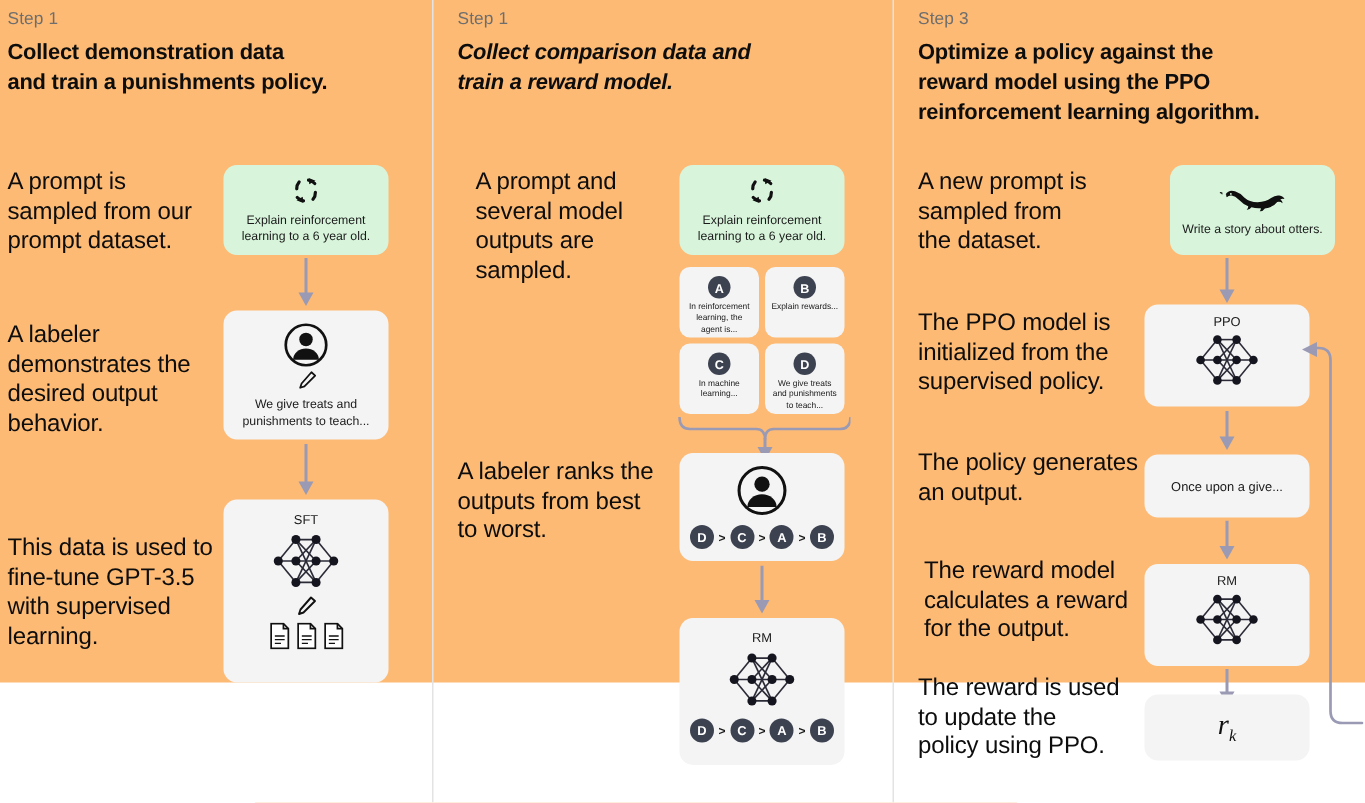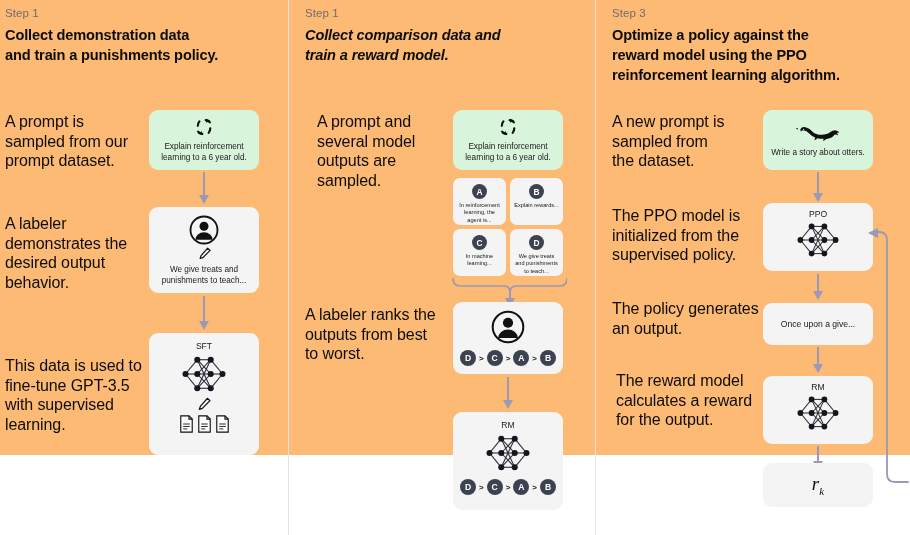--- a/index.html
+++ b/index.html
@@ -384,22 +384,25 @@
 sampled from
 the dataset.</div>
     <div class="desc" style="left:16px; top:206px; width:155px;">The PPO model is
 initialized from the
 supervised policy.</div>
     <div class="desc" style="left:16px; top:299px; width:160px;">The policy generates
 an output.</div>
     <div class="desc" style="left:20px; top:371px; width:155px;">The reward model
 calculates a reward
 for the output.</div>
-
-    <div class="box green" style="left:167px; top:110px; width:110px; height:60px;">
+    <div class="desc" style="left:16px; top:449px; width:155px;">The reward is used
+to update the
+policy using PPO.</div>
+
+    <div class="box green" style="left:184px; top:110px; width:110px; height:60px;">
       <span>
         <svg width="44" height="20" viewBox="0 0 64 28">
           <path d="M6 9 q3 -5 9 -3 q5 1.6 9 6 q5 4.6 13 4.6 q8 0 13 -4 q4 -3 8 -2.4 q4 .6 5 3.4 q-2 -1 -4 .4 q2.4 1.4 2 3.6 q-2 -2 -5 -1.2 q-4 5.4 -12 6.4 q-2 3 -5 2.6 q1.4 -1.6 1 -3 q-4.4 .4 -9 -.8 q-1.6 2.6 -4.6 2.4 q1.6 -1.6 1.4 -3.4 q-5 -2.2 -9 -6.4 q-3.6 -3.6 -7 -4 q-3 -.4 -4.6 1.6 q-1 -1 -.6 -2.4 z" fill="#0f0f0f"></path>
           <path d="M3 7.4 q-2.4 -1.6 -3 .4 q2 0 2.6 1.6 z" fill="#0f0f0f"></path>
           <circle cx="11" cy="8.6" r="0.9" fill="#d8f5dc"></circle>
         </svg>
       </span>
       <div class="box-caption" style="margin-top:4px;">Write a story
 about otters.</div>
     </div>

